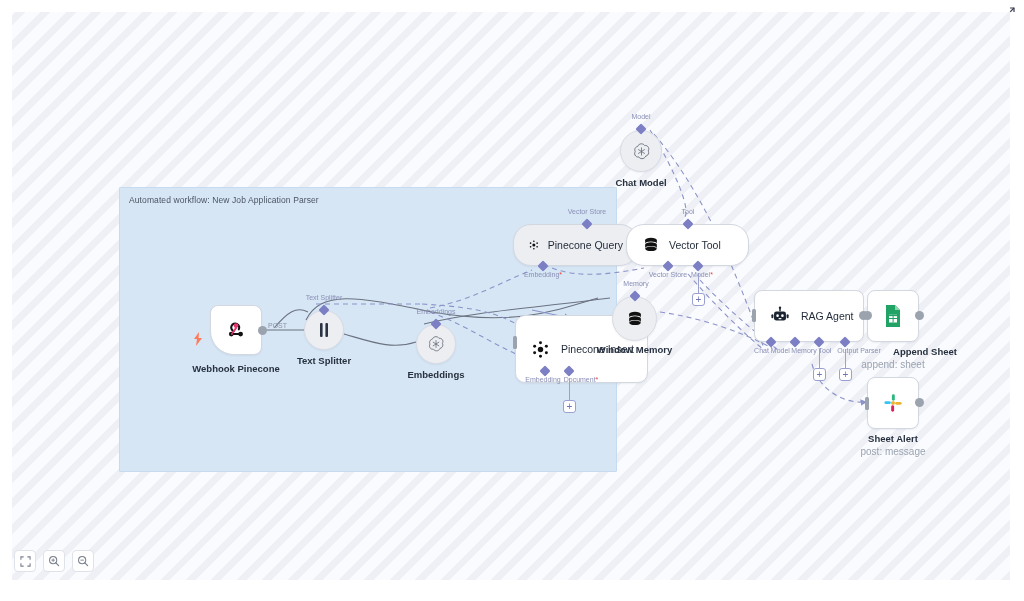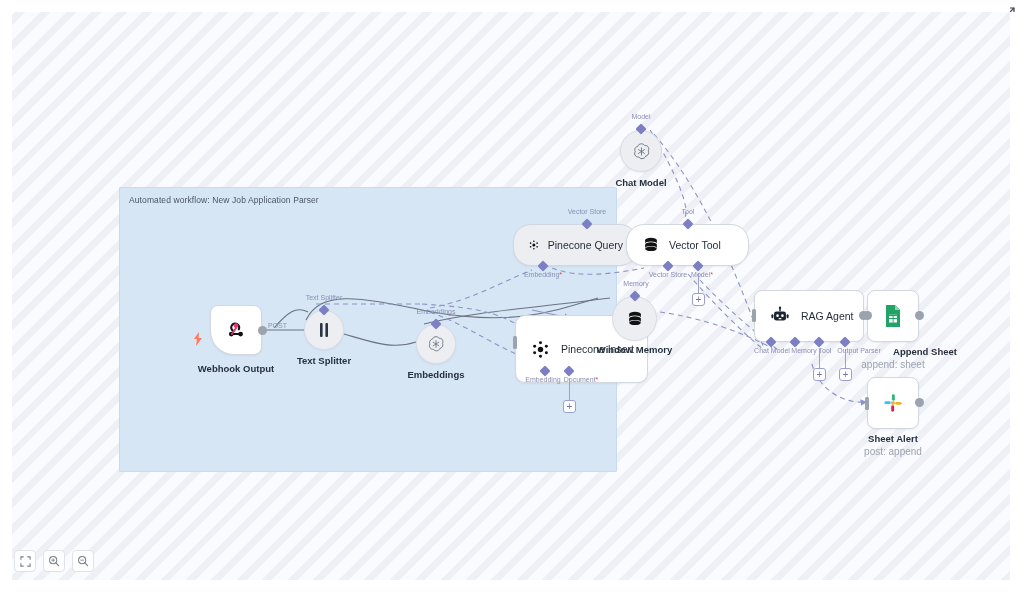--- a/index.html
+++ b/index.html
@@ -189,21 +189,21 @@
           <path d="M9.6 13.2 A4 4 0 1 1 14.8 11.3" fill="none" stroke="#111" stroke-width="2.1" stroke-linecap="round"></path>
           <circle cx="12" cy="7.6" r="2.4" fill="#e8366f"></circle>
           <circle cx="7.3" cy="16.1" r="2.4" fill="#111"></circle>
           <circle cx="16.6" cy="16.1" r="2.4" fill="#111"></circle>
           <path d="M12 10 L8 16" stroke="#e8366f" stroke-width="2" stroke-linecap="round"></path>
           <path d="M9.6 16.1 L16.4 16.1" stroke="#111" stroke-width="2" stroke-linecap="round"></path>
         </svg>
       </div>
       <div class="port-dot" style="left:48px;top:21px;"></div>
       <div class="edge-tag" style="left:58px;top:17px;">POST</div>
-      <div class="node-label" style="top:58px;">Webhook Output</div>
+      <div class="node-label" style="top:58px;">Webhook Pinecone</div>
     </div>
 
     <svg style="position:absolute;left:180px;top:320px;" width="12" height="14" viewBox="0 0 12 14">
       <path d="M7 0 L2 7 L5 7 L4 14 L10 6 L6.6 6 Z" fill="#ff7a59"></path>
     </svg>
 
     <div class="node" style="left:292px;top:298px;">
       <div class="circ" style="width:40px;height:40px;background:#eceef2;">
         <svg width="18" height="18" viewBox="0 0 18 18">
           <rect x="5" y="2" width="2.6" height="14" rx="1" fill="#2b3444"></rect>
@@ -378,21 +378,21 @@
           <rect x="4.4" y="11.2" width="6.4" height="2.9" rx="1.45" fill="#36c5f0"></rect>
           <rect x="11.9" y="4.3" width="2.9" height="6.4" rx="1.45" fill="#2eb67d"></rect>
           <rect x="15.2" y="11.9" width="6.4" height="2.9" rx="1.45" fill="#ecb22e"></rect>
           <rect x="11.2" y="15.3" width="2.9" height="6.4" rx="1.45" fill="#e01e5a"></rect>
           <rect x="11.2" y="11.2" width="3.6" height="3.6" rx="1.2" fill="#ecb22e"></rect>
         </svg>
       </div>
       <div class="port-bar" style="left:-2px;top:20px;"></div>
       <div class="port-dot" style="left:48px;top:21px;"></div>
       <div class="node-label" style="top:56px;">Sheet Alert</div>
-      <div class="node-sub" style="top:69px;">post: append</div>
+      <div class="node-sub" style="top:69px;">post: message</div>
     </div>
 
   </div>
 
   <div class="ctrl" style="left:14px;top:550px;">
     <svg width="11" height="11" viewBox="0 0 12 12">
       <path d="M1 4 L1 1 L4 1" fill="none" stroke="#7b828e" stroke-width="1.2"></path>
       <path d="M8 1 L11 1 L11 4" fill="none" stroke="#7b828e" stroke-width="1.2"></path>
       <path d="M11 8 L11 11 L8 11" fill="none" stroke="#7b828e" stroke-width="1.2"></path>
       <path d="M4 11 L1 11 L1 8" fill="none" stroke="#7b828e" stroke-width="1.2"></path>

